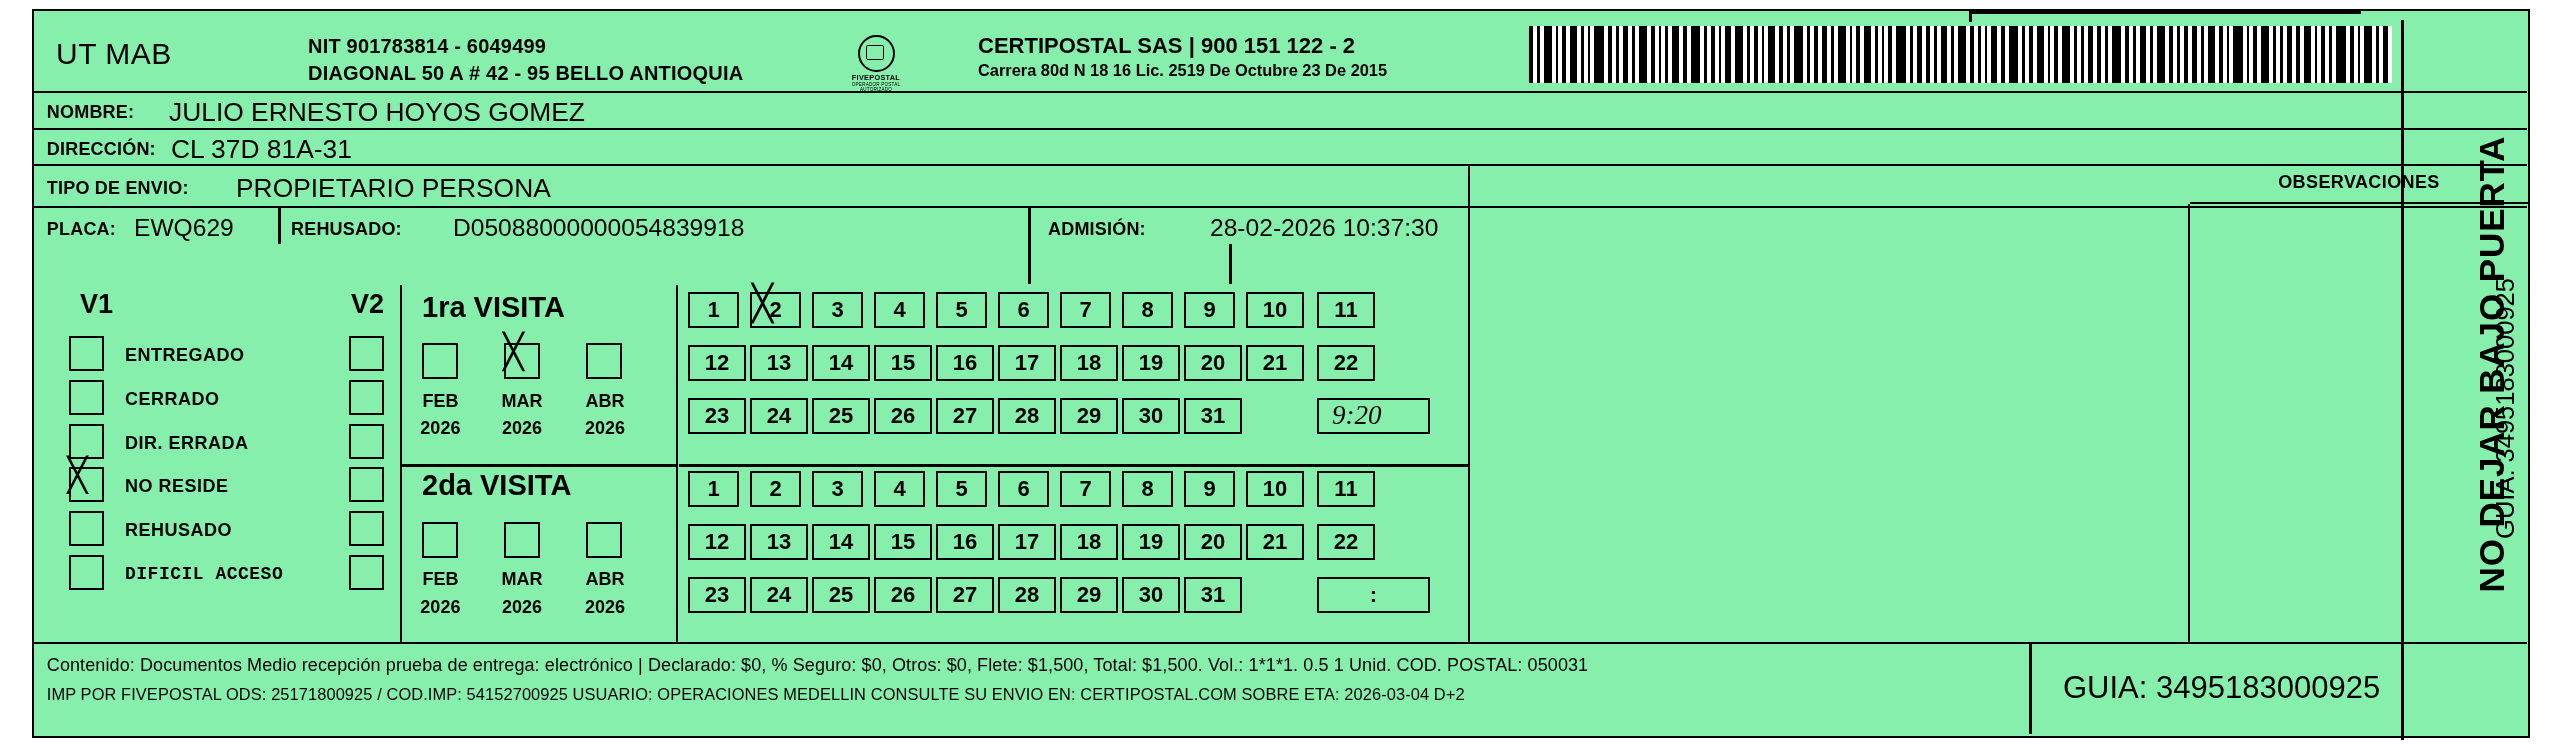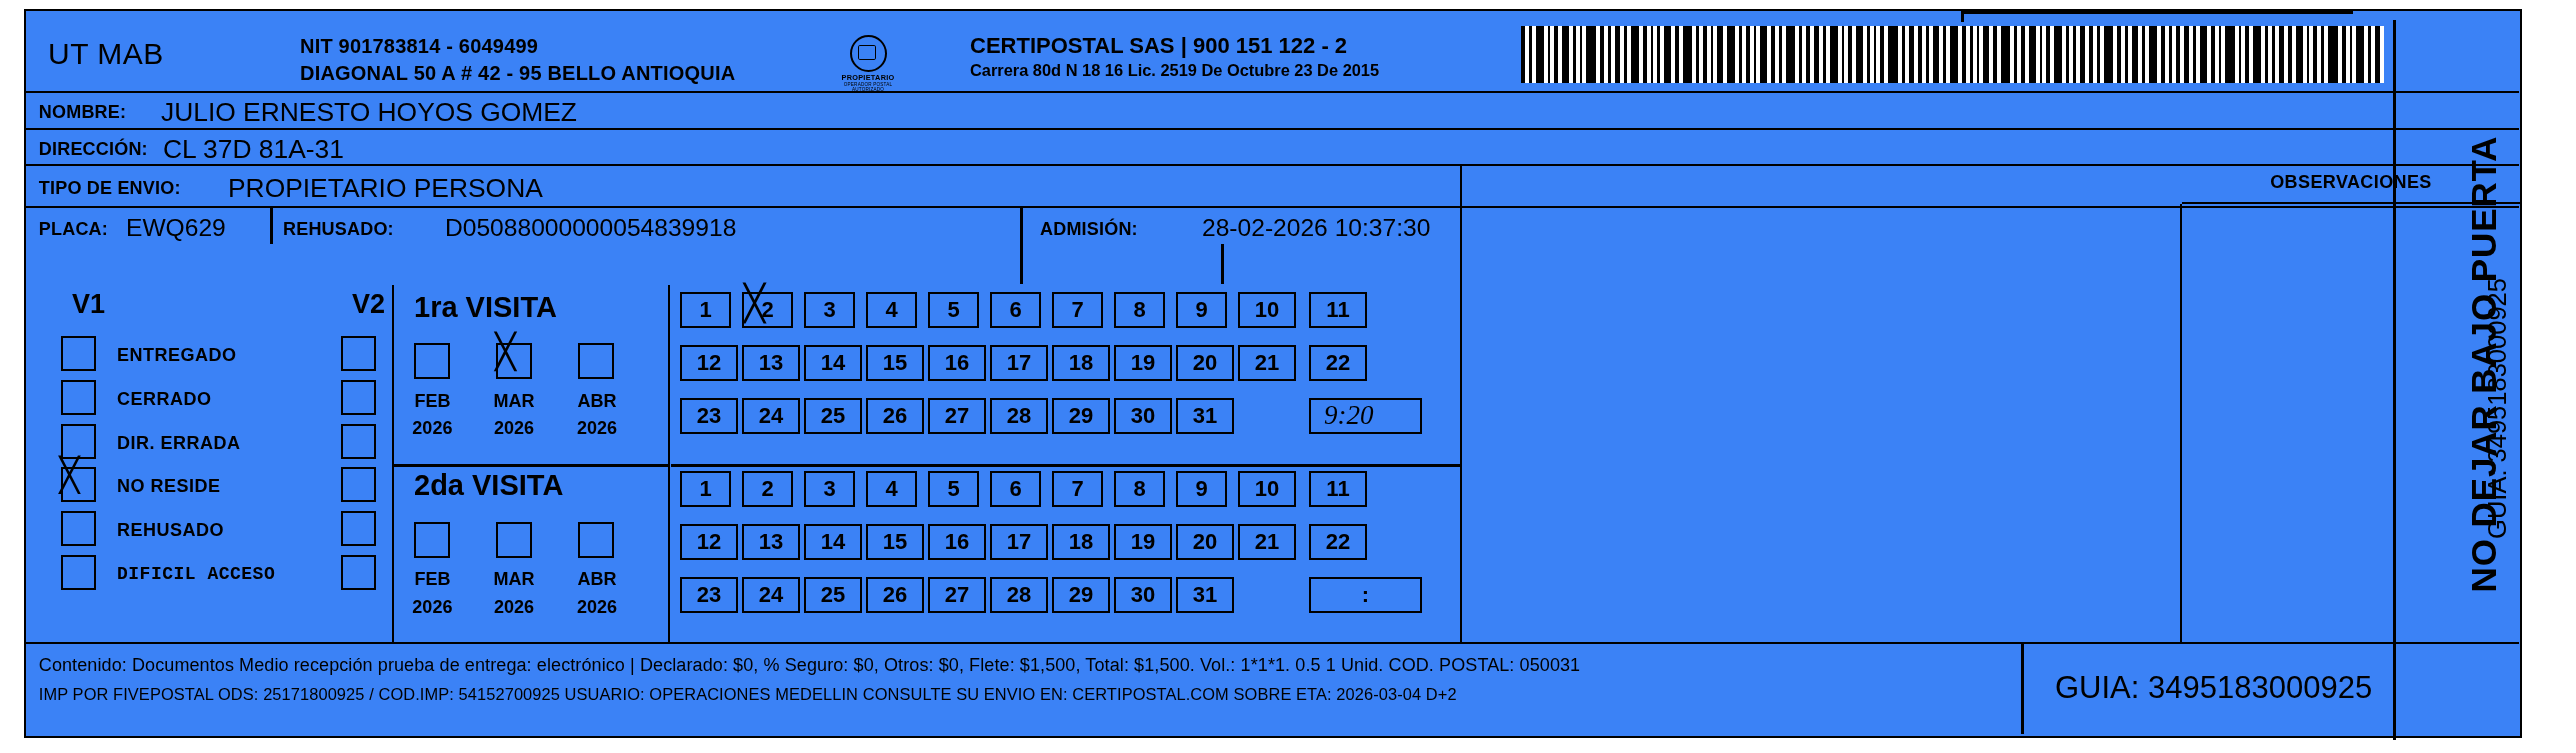--- a/index.html
+++ b/index.html
@@ -16,27 +16,27 @@
   }
   .sheet {
     position: relative;
     width: 2576px;
     height: 753px;
     background: #fff;
   }
   
   .doc {
     position: absolute;
-    left: 24px;
+    left: 32px;
     top: 9px;
     width: 2498px;
     height: 729px;
     border: 2.7px solid #000;
     box-sizing: border-box;
-    background: #3b82f6;
+    background: #86efac;
   }
   
   .header {
     position: absolute;
     left: 0; top: 0;
     width: 2493px;
     height: 80px;
     box-sizing: border-box;
   }
   .hdr-ut {
@@ -181,21 +181,21 @@
     box-sizing: border-box;
   }
   .v-col {
     position: absolute; left: 0; top: 0;
     width: 368px; height: 357px;
     border-right: 2.7px solid #000;
     box-sizing: border-box;
   }
   .v-head { position: absolute; font-size: 27px; font-weight: bold; }
   .v1-head { left: 46px; top: 3.6px; }
-  .v2-head { left: 317px; top: 3.6px; margin-left: 9px; }
+  .v2-head { left: 317px; top: 3.6px; }
   .cbx {
     position: absolute;
     width: 35px; height: 35px;
     border: 2.7px solid #000;
     box-sizing: border-box;
   }
   .cbx .x {
     position: absolute;
     left: -3.6px; top: -11px;
     font-size: 33px;
@@ -283,21 +283,21 @@
     <div class="crop-mark-a"></div>
     <div class="crop-mark-b"></div>
 
     <div class="header">
       <div class="hdr-ut">UT MAB</div>
       <div class="hdr-nit">NIT 901783814 - 6049499</div>
       <div class="hdr-dir">DIAGONAL 50 A # 42 - 95  BELLO  ANTIOQUIA</div>
 
       <div class="hdr-logo">
         <div class="circ"></div>
-        <div class="lg-txt">PROPIETARIO</div>
+        <div class="lg-txt">FIVEPOSTAL</div>
         <div class="lg-sub">OPERADOR POSTAL AUTORIZADO</div>
       </div>
 
       <div class="hdr-cert1">CERTIPOSTAL SAS | 900 151 122 - 2</div>
       <div class="hdr-cert2">Carrera 80d N 18 16  Lic. 2519 De Octubre 23 De 2015</div>
 
       <div class="barcode" id="barcode">
           <span style="width:4px;background:#000;"></span>
           <span style="width:4px;background:#fff;"></span>
           <span style="width:2.7px;background:#000;"></span>

